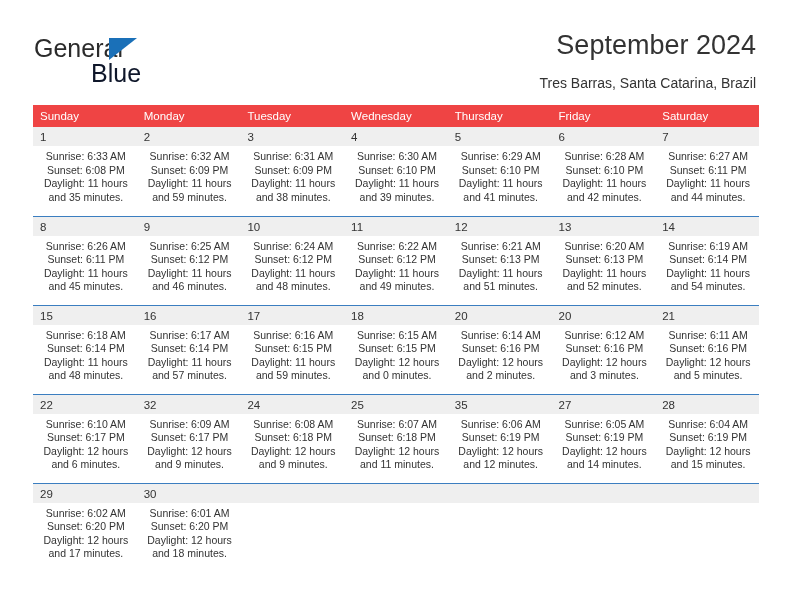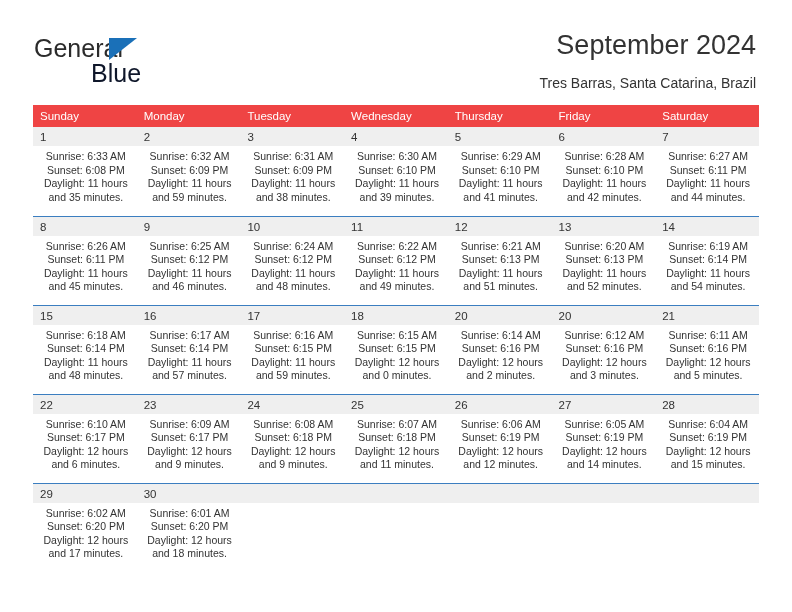--- a/index.html
+++ b/index.html
@@ -393,21 +393,21 @@
               <div class="daynum-band">22</div>
               <div class="day-details">
                 <div>Sunrise: 6:10 AM</div>
                 <div>Sunset: 6:17 PM</div>
                 <div class="daylight-line">Daylight: 12 hours and 6 minutes.</div>
               </div>
             </div>
           </td>
         <td>
             <div class="daybox">
-              <div class="daynum-band">23</div>
+              <div class="daynum-band">32</div>
               <div class="day-details">
                 <div>Sunrise: 6:09 AM</div>
                 <div>Sunset: 6:17 PM</div>
                 <div class="daylight-line">Daylight: 12 hours and 9 minutes.</div>
               </div>
             </div>
           </td>
         <td>
             <div class="daybox">
               <div class="daynum-band">24</div>
@@ -423,21 +423,21 @@
               <div class="daynum-band">25</div>
               <div class="day-details">
                 <div>Sunrise: 6:07 AM</div>
                 <div>Sunset: 6:18 PM</div>
                 <div class="daylight-line">Daylight: 12 hours and 11 minutes.</div>
               </div>
             </div>
           </td>
         <td>
             <div class="daybox">
-              <div class="daynum-band">26</div>
+              <div class="daynum-band">35</div>
               <div class="day-details">
                 <div>Sunrise: 6:06 AM</div>
                 <div>Sunset: 6:19 PM</div>
                 <div class="daylight-line">Daylight: 12 hours and 12 minutes.</div>
               </div>
             </div>
           </td>
         <td>
             <div class="daybox">
               <div class="daynum-band">27</div>

